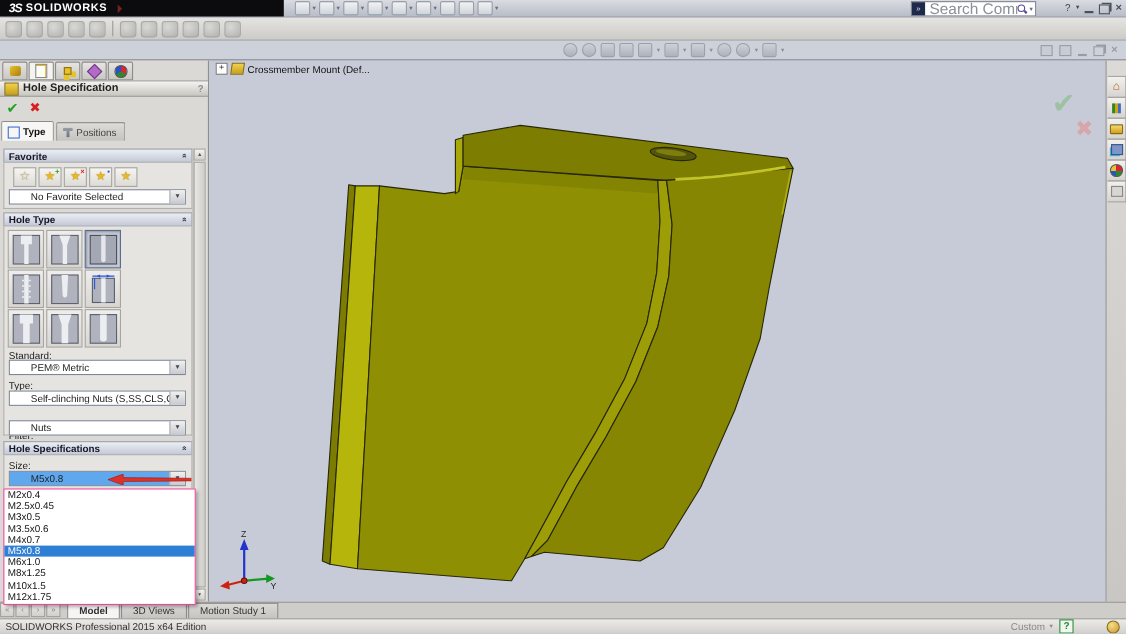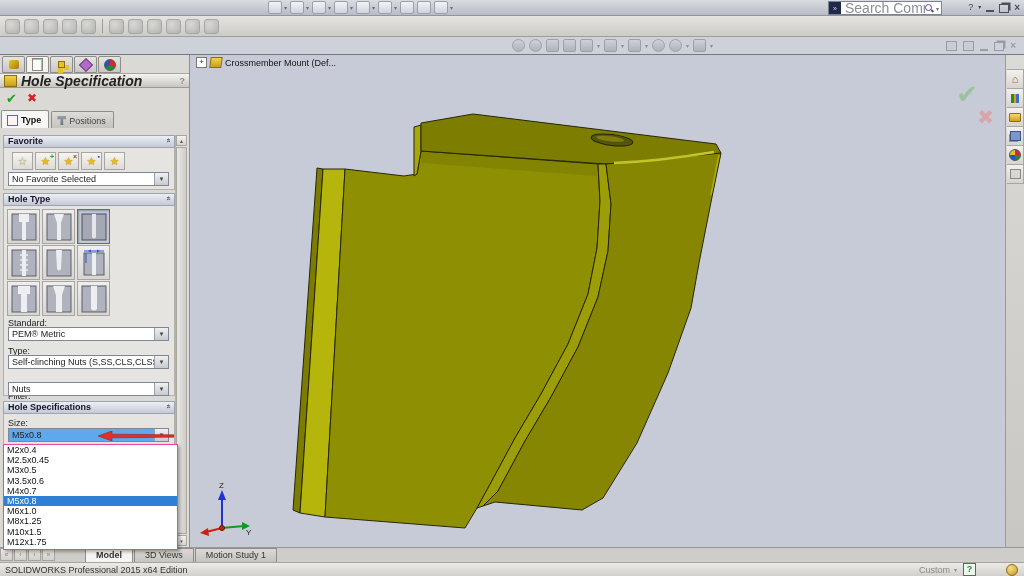--- a/index.html
+++ b/index.html
@@ -50,62 +50,67 @@
   .main{top:55px;left:0;right:0;height:492px;}
   .viewport{position:absolute;left:190px;right:18px;top:0;bottom:0;background:#c7cbd7;overflow:hidden;}
   .taskpane{position:absolute;right:0;top:0;bottom:0;width:18px;background:linear-gradient(#dcdad6,#c9c7c3);border-left:1px solid #9a9a97;}
   .tp-btn{position:absolute;left:1px;width:16px;height:18px;border:1px solid #a6a6a2;border-left:none;background:linear-gradient(#f2f1ee,#d6d4d0);display:flex;align-items:center;justify-content:center;}
   
   .panel{position:absolute;left:0;top:0;bottom:0;width:190px;background:#dbd9d5;border-right:1px solid #8f8f8c;box-sizing:border-box;}
   .pmtabs{position:absolute;left:2px;top:1px;display:flex;}
   .pmtab{width:21px;height:15px;border:1px solid #8c8c89;border-radius:2px 2px 0 0;margin-right:1px;background:linear-gradient(#e7e5e1,#c9c7c2);display:flex;align-items:center;justify-content:center;}
   .pmtab.active{background:#f4f3f0;}
   .pm-header{position:absolute;left:0;top:18px;right:0;height:15px;background:linear-gradient(#f4f3f0,#c9c6c0);border-top:1px solid #a5a5a2;border-bottom:1px solid #9a9a97;display:flex;align-items:center;padding:0 4px;gap:4px;box-sizing:border-box;}
-  .pm-title{font-weight:bold;font-size:14px;flex:1;font-style:italic;}
+  .pm-title{font-weight:bold;font-size:10px;flex:1;}
   .pm-actions{position:absolute;left:6px;top:36px;display:flex;gap:10px;}
   .pm-ok{color:#1ca21c;font-size:13px;font-weight:bold;}
   .pm-cancel{color:#d42222;font-size:12px;font-weight:bold;}
   .pm-typetabs{position:absolute;left:1px;top:55px;display:flex;align-items:flex-end;}
   .ttab{height:15px;padding:1px 7px 0 5px;border:1px solid #8c8c89;border-bottom:none;border-radius:2px 2px 0 0;display:flex;align-items:center;gap:3px;font-size:9px;background:linear-gradient(#dedcd8,#c5c3bf);color:#444;margin-right:2px;}
   .ttab.active{background:#f7f6f4;font-weight:bold;height:16px;color:#111;}
-  .grp-hd{position:absolute;left:3px;right:14px;height:13px;background:linear-gradient(#eceef3,#c3c9d6);border:1px solid #9fa4b0;display:flex;align-items:flex-start;padding:0 4px;box-sizing:border-box;font-weight:bold;font-size:9px;color:#15152a;}
+  .grp-hd{position:absolute;left:3px;right:14px;height:13px;background:linear-gradient(#eceef3,#c3c9d6);border:1px solid #9fa4b0;display:flex;align-items:center;padding:0 4px;box-sizing:border-box;font-weight:bold;font-size:9px;color:#15152a;}
   .grp-hd .chev{margin-left:auto;transform:rotate(90deg);font-size:8px;color:#3a3f52;}
   .grp-bd{position:absolute;left:3px;right:14px;background:#e6e4e0;border:1px solid #b3b0aa;border-top:none;box-sizing:border-box;}
   .combo{position:absolute;height:14px;background:#fff;border:1px solid #7f8796;display:flex;align-items:center;box-sizing:border-box;}
-  .combo .val{flex:1;padding-left:3px;font-size:9px;white-space:nowrap;overflow:hidden;}
+  .combo .val{flex:1;padding-left:19px;font-size:9px;white-space:nowrap;overflow:hidden;}
   .combo .btn{width:13px;height:100%;border-left:1px solid #9aa0ac;background:linear-gradient(#f0f0ee,#c9cad0);display:flex;align-items:center;justify-content:center;font-size:6px;color:#404654;}
   .lbl{position:absolute;left:8px;font-size:9px;color:#222;}
   .star{color:#e8b82a;font-size:11px;line-height:11px;text-shadow:0 0 1px #9a7a10;}
   .favbtn{width:19px;height:16px;border:1px solid #a8a5a0;background:linear-gradient(#f6f5f2,#dddbd6);display:flex;align-items:center;justify-content:center;position:relative;}
   .badge{position:absolute;right:1px;top:0;font-size:7px;font-weight:bold;line-height:7px;}
   .htbtn{position:absolute;width:31px;height:33px;border:1px solid #a8a5a0;background:linear-gradient(#efeeec,#d8d6d2);display:flex;align-items:center;justify-content:center;}
   .htbtn.selected{background:#c4c9d4;border:1px solid #5a6b8c;box-shadow:inset 1px 1px 2px rgba(0,0,0,.25);}
   .scrollbar{position:absolute;right:1px;top:80px;bottom:1px;width:12px;background:#e3e1dd;border-left:1px solid #b5b2ac;}
   .sb-arrow{position:absolute;left:0;width:11px;height:11px;background:linear-gradient(#f4f3f1,#d4d2ce);border:1px solid #a9a6a0;display:flex;align-items:center;justify-content:center;font-size:5px;color:#555;box-sizing:border-box;}
   .sb-thumb{position:absolute;left:0;top:12px;bottom:12px;width:11px;background:linear-gradient(90deg,#e9e8e5,#cfcdc9);border:1px solid #a9a6a0;box-sizing:border-box;}
   .droplist{position:absolute;left:3px;width:173px;top:389px;height:104px;background:#fff;border:1px solid #ec4899;box-shadow:2px 2px 3px rgba(0,0,0,.3);z-index:30;}
   .opt{height:10.2px;line-height:10.2px;padding-left:3px;font-size:9px;color:#111;white-space:nowrap;}
   .opt.sel{background:#2f7fd4;color:#fff;}
   .red-arrow{position:absolute;left:98px;top:376px;width:76px;height:10px;z-index:40;}
   
   .tabstrip{top:547px;left:0;right:0;height:14px;background:#cfcdc9;border-top:1px solid #989893;display:flex;align-items:flex-end;}
   .navbtn{width:11px;height:11px;border:1px solid #a5a3a0;background:linear-gradient(#eceae7,#d2d0cc);color:#9a98f  ;color:#8a8886;font-size:7px;display:flex;align-items:center;justify-content:center;margin:0 1px 1px 0;}
   .btab{height:12px;padding:1px 10px 0 10px;font-size:9px;border:1px solid #8f8d8a;border-bottom:none;background:linear-gradient(#dbd9d5,#c6c4c0);color:#333;margin-right:1px;white-space:nowrap;}
-  .btab.active{background:#f6f5f3;font-weight:bold;margin-left:24px;}
+  .btab.active{background:#f6f5f3;font-weight:bold;}
   .statusbar{top:562px;left:0;right:0;height:14px;background:linear-gradient(#ecebe8,#d2d0cc);border-top:1px solid #a5a5a1;display:flex;align-items:center;font-size:9px;color:#333;padding-left:5px;box-sizing:border-box;}
   .tree-label{position:absolute;left:6px;top:2px;display:flex;align-items:center;gap:3px;font-size:9px;color:#111;}
   .tree-toggle{width:9px;height:9px;border:1px solid #777;background:#fff;font-size:8px;line-height:7px;text-align:center;color:#333;}
   .part-ic{width:10px;height:9px;background:linear-gradient(#f0d24a,#c8a018);border:1px solid #8a6d10;transform:skewX(-8deg);}
   .confirm-check{position:absolute;right:28px;top:24px;font-size:26px;color:#8fbf8f;opacity:.75;font-weight:bold;}
   .confirm-x{position:absolute;right:12px;top:50px;font-size:20px;color:#dc9c9c;opacity:.75;font-weight:bold;}
 </style>
 </head>
 <body>
 
 <div class="abs titlebar">
+  <div class="abs logo">
+    <span class="brandmark">3S</span>
+    <span class="brand">SOLIDWORKS</span>
+    <span class="logo-expander"></span>
+  </div>
   <div class="abs qat">
     <span class="ic"></span>
       <span class="dd">▾</span>
     <span class="ic"></span>
       <span class="dd">▾</span>
     <span class="ic"></span>
       <span class="dd">▾</span>
     <span class="ic"></span>
       <span class="dd">▾</span>
     <span class="ic"></span>

